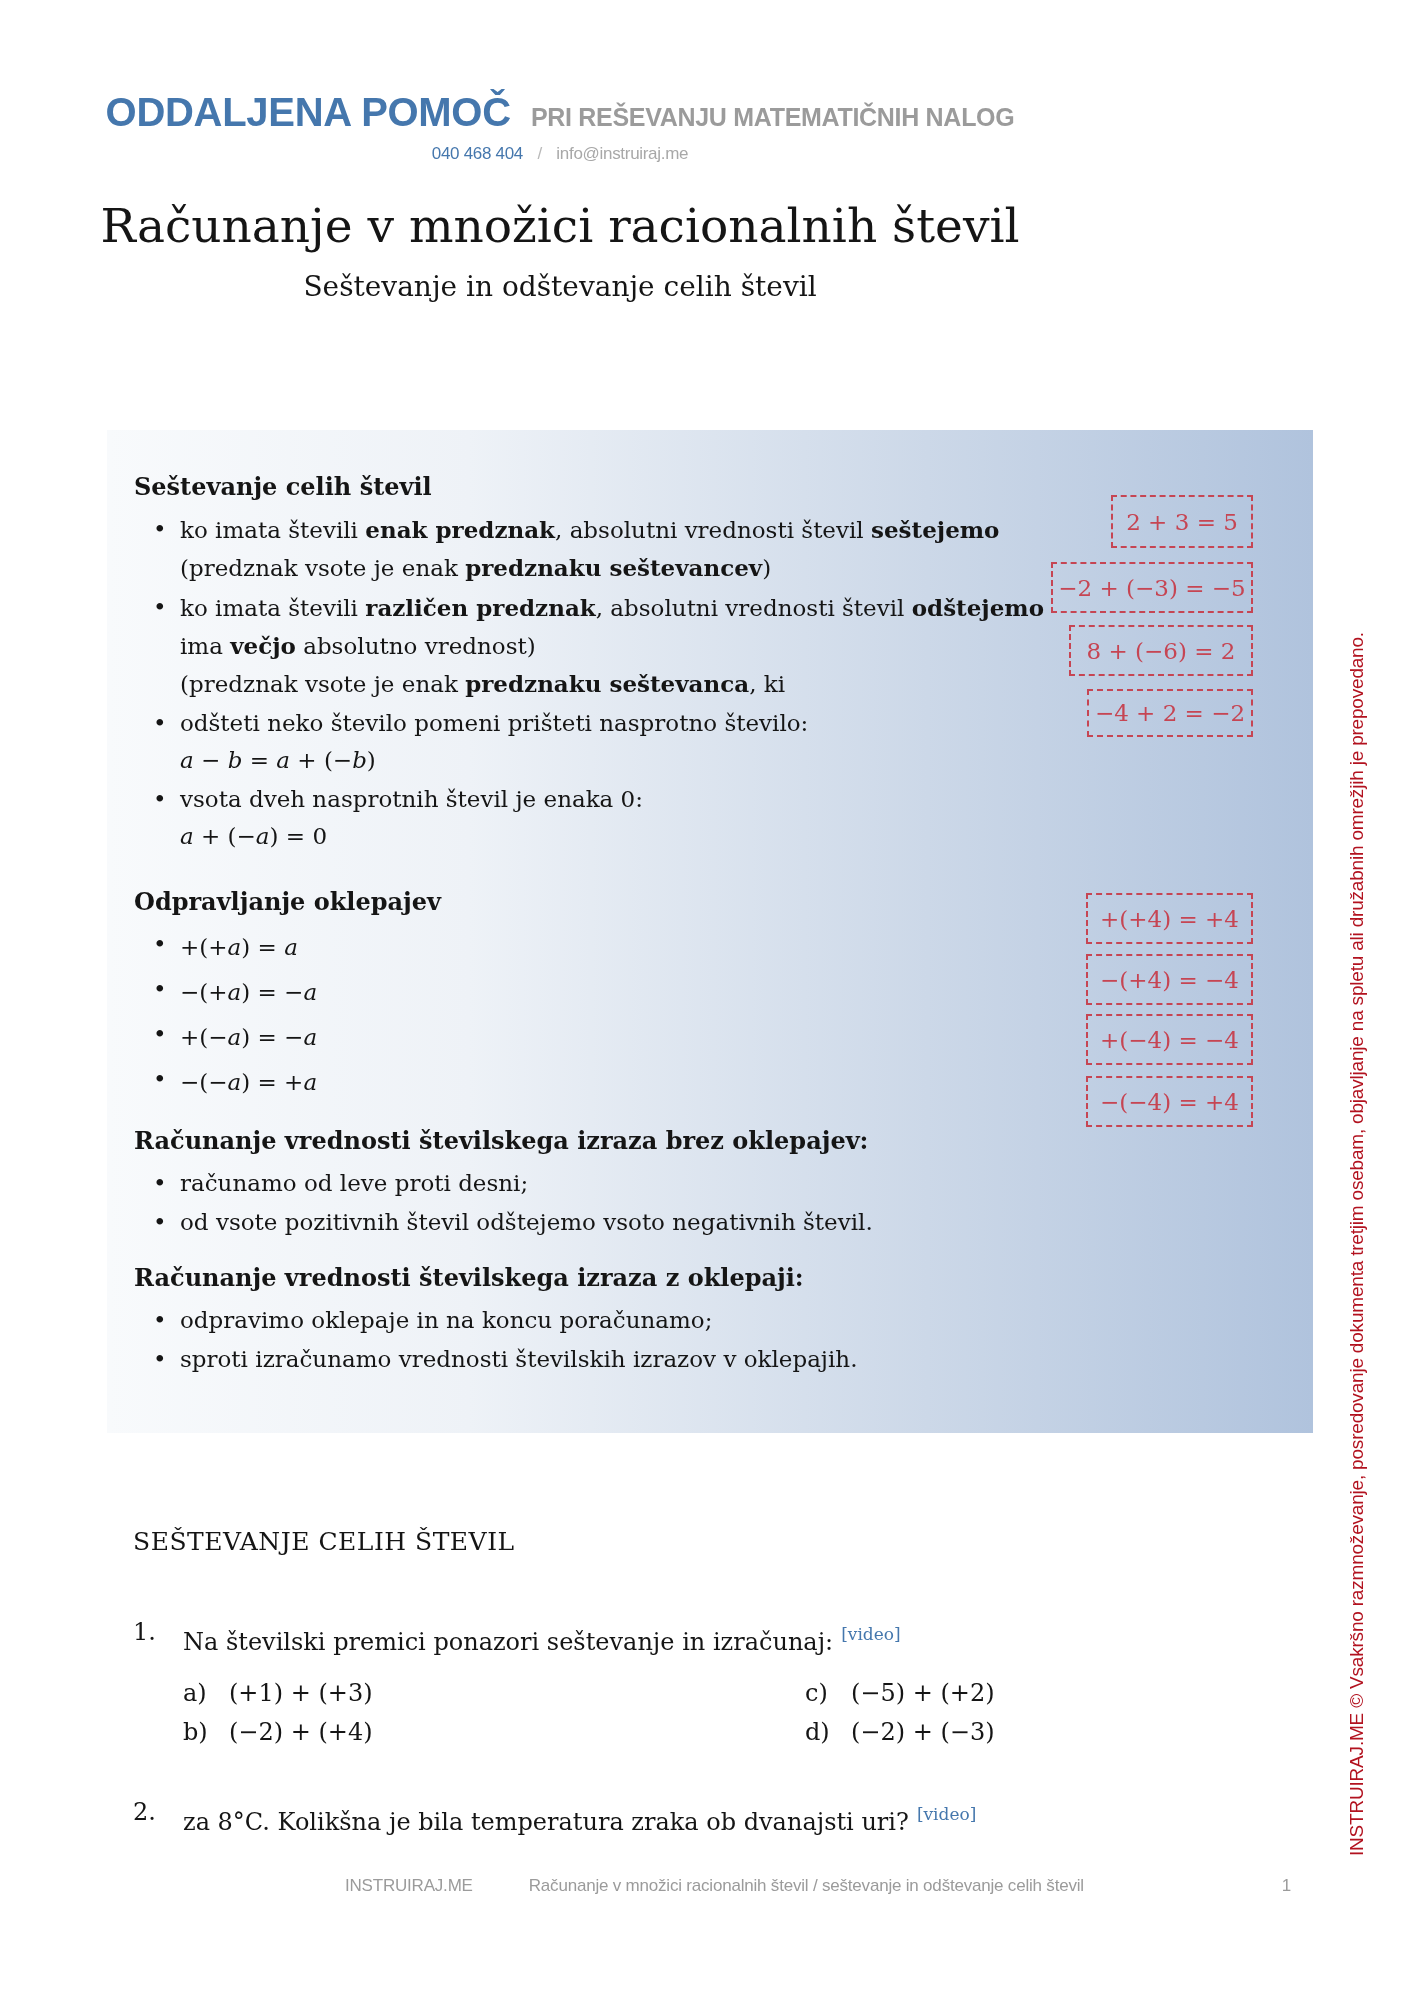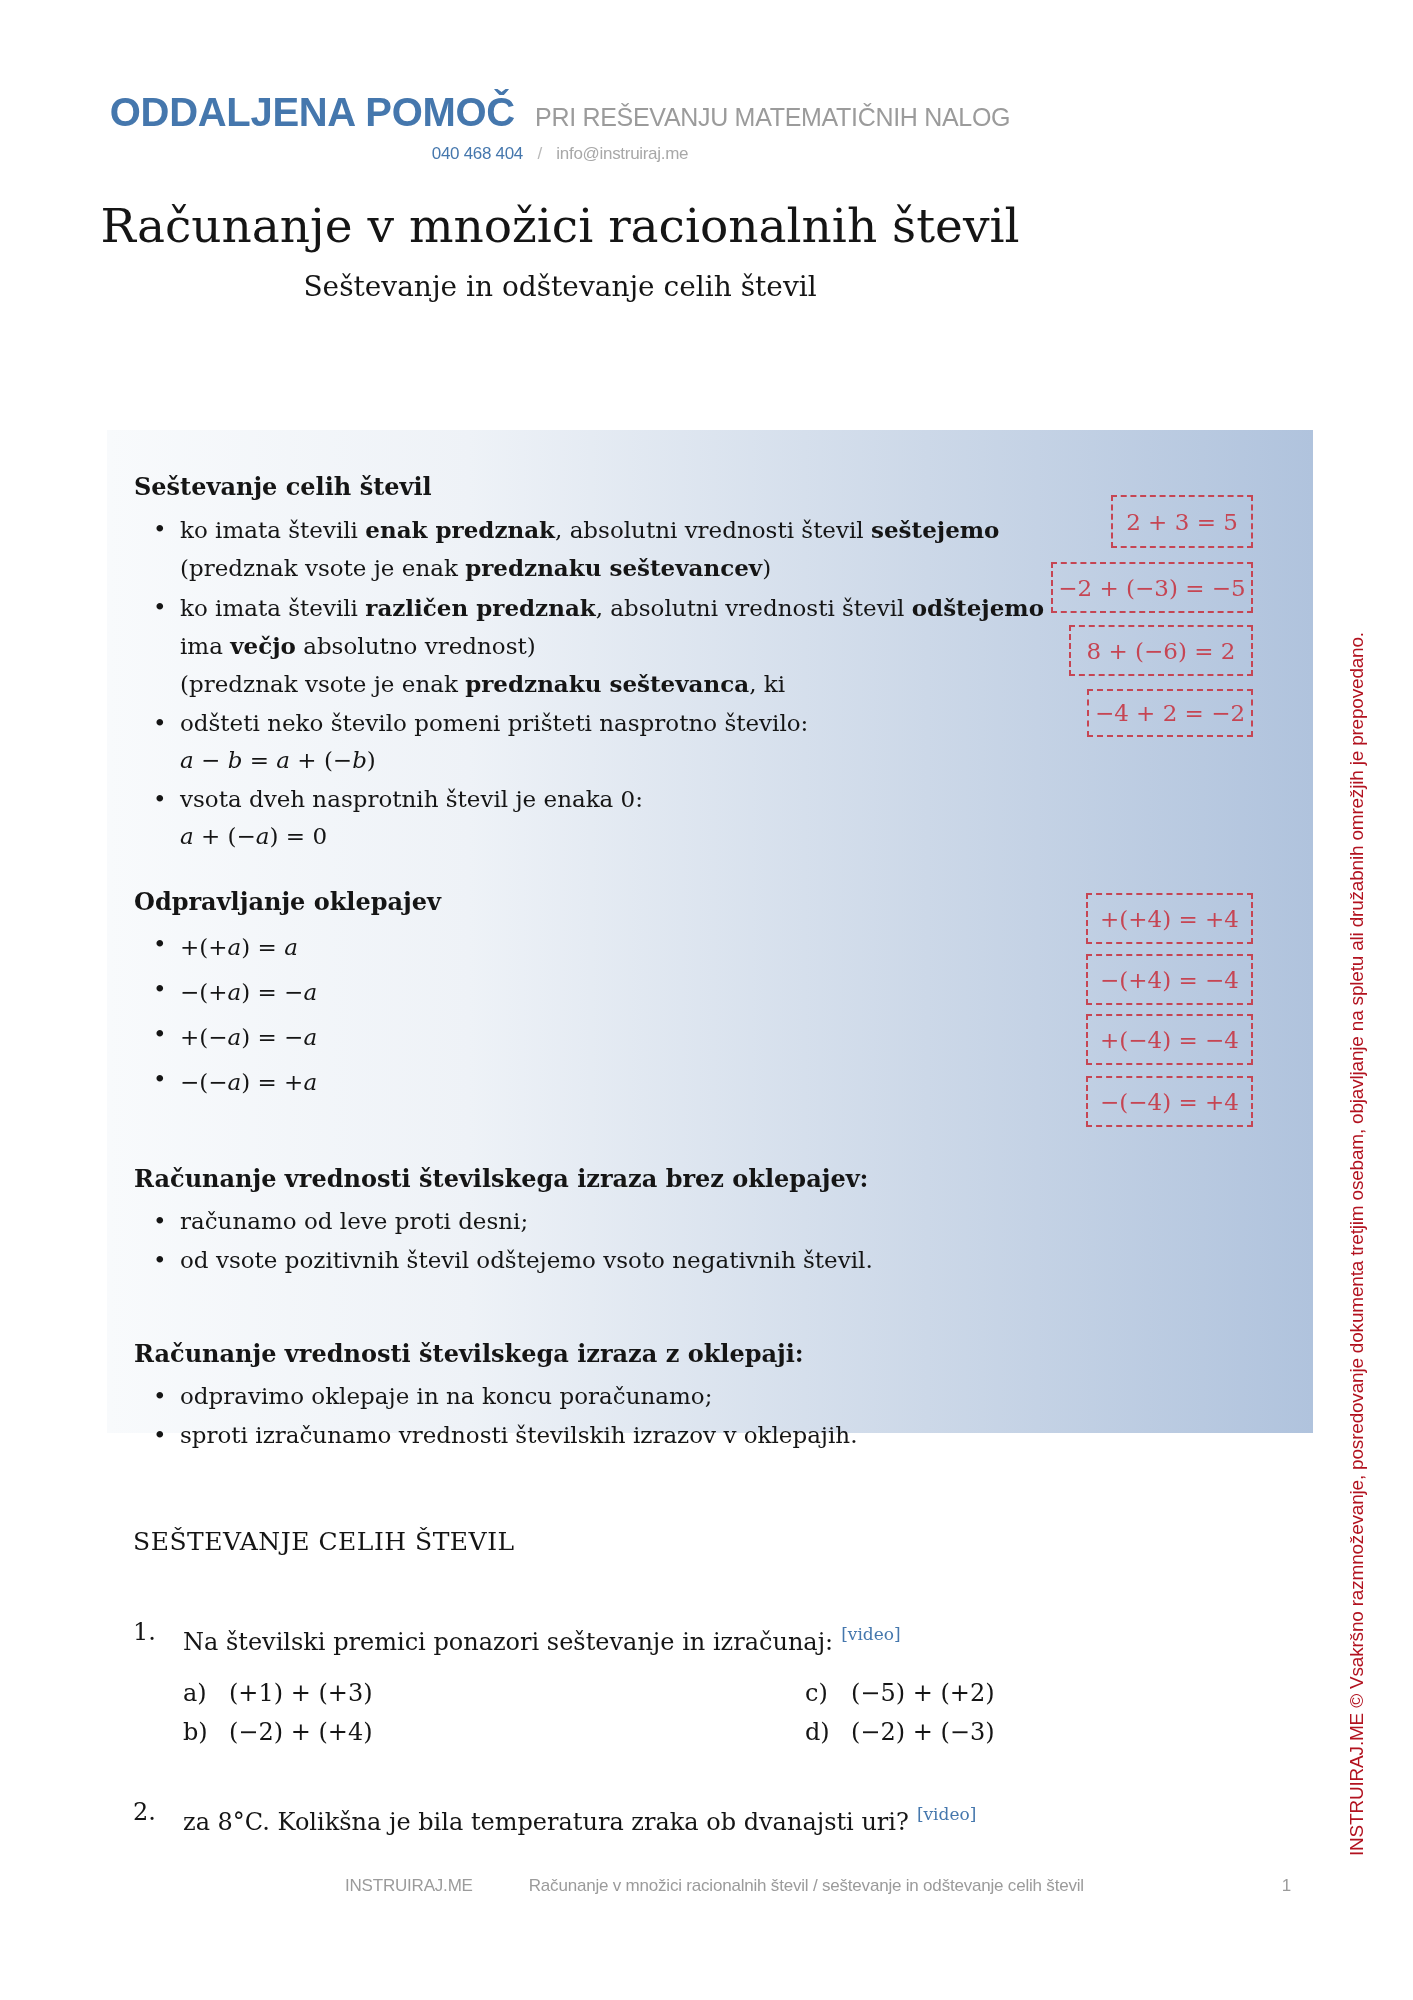--- a/index.html
+++ b/index.html
@@ -17,37 +17,37 @@
     background:#ffffff;
     overflow:hidden;
     font-family:"DejaVu Serif", serif;
     color:var(--ink);
   }
   
   .letterhead{position:absolute;top:90px;left:0;width:1120px;text-align:center;
     font-family:"Liberation Sans", sans-serif;letter-spacing:-0.3px;}
   .brandline{white-space:nowrap;}
   .brand{color:var(--blue);font-size:40px;font-weight:bold;}
-  .tagline{color:var(--gray);font-size:25px;font-weight:normal;margin-left:16px;}
+  .tagline{color:var(--gray);font-size:25px;font-weight:bold;margin-left:16px;}
   .contactline{margin-top:9px;font-size:17px;}
   .phone{color:var(--blue);}
   .csep{color:#b9b9b9;margin:0 10px;}
   .email{color:#a8a8a8;}
   
   .doc-title{position:absolute;top:198px;left:0;width:1120px;text-align:center;
     font-size:47px;font-weight:normal;}
   .doc-subtitle{position:absolute;top:270px;left:0;width:1120px;text-align:center;
     font-size:28px;font-weight:normal;}
   
   .infobox{position:absolute;left:107px;top:430px;width:1206px;height:1003px;
     background:linear-gradient(90deg,#f8fafc 0%,#eef2f7 30%,#ccd8e8 68%,#b0c3dd 100%);}
   .ib-inner{padding:42px 0 0 27px;width:960px;font-size:23px;}
   .boxhead{font-size:24px;font-weight:bold;margin:32px 0 10px 0;}
   .boxhead.first{margin-top:0;}
-  .boxhead.gap{margin-top:60px;}
+  .boxhead.gap{margin-top:22px;}
   .bullet{display:flex;margin:2px 0;}
   .dot{width:46px;padding-left:19px;font-size:23px;line-height:37px;}
   .bl{flex:1;}
   .line{line-height:37px;white-space:nowrap;}
   .line.tall{line-height:43px;}
   .b{font-weight:bold;}
   .i{font-style:italic;}
   
   .fb{position:absolute;border:2px dashed var(--red);color:var(--red);
     font-size:23px;display:flex;align-items:center;justify-content:center;

